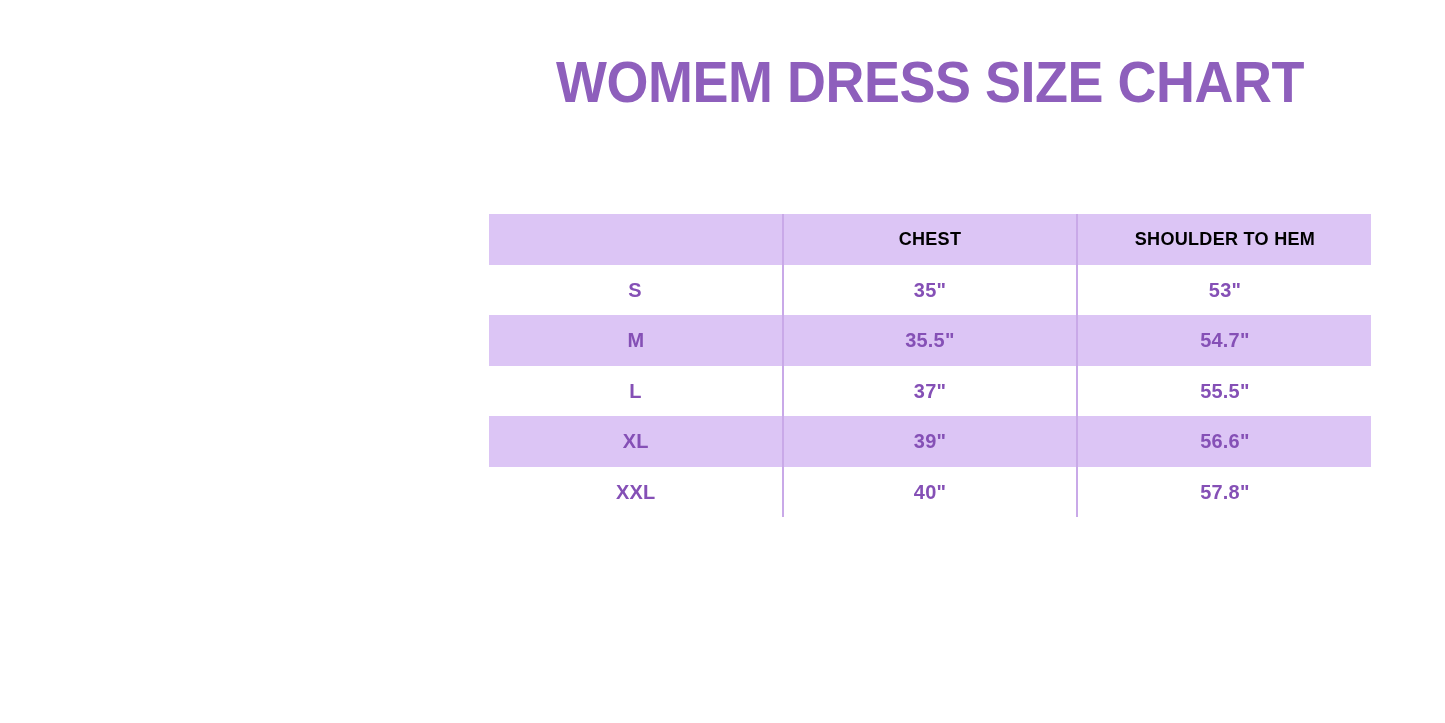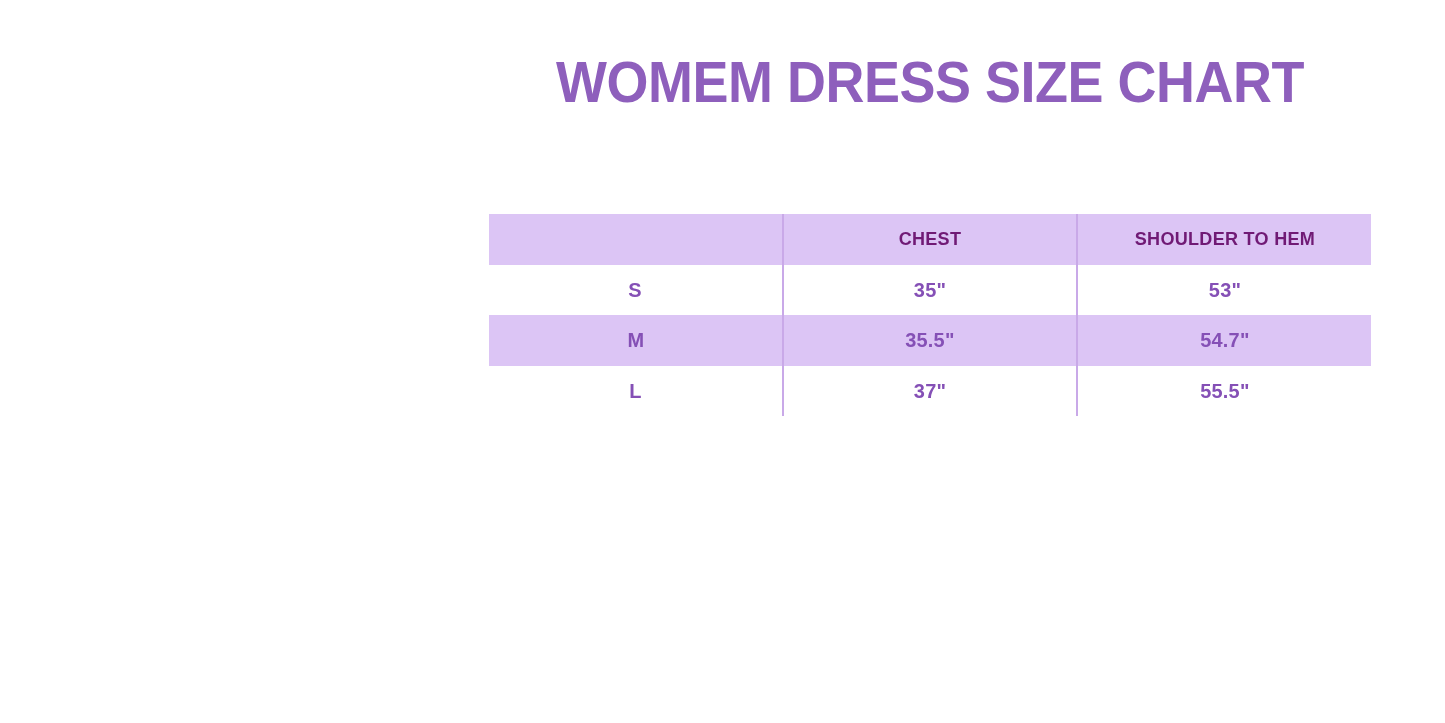--- a/index.html
+++ b/index.html
@@ -74,21 +74,21 @@
   
   #size-table td.sep,
   #size-table th.sep {
     border-left: 2px solid #c9a9e8;
   }
 
   
   #size-table thead th {
     font-size: 19px;
     letter-spacing: 0.3px;
-    color: #701a75;
+    color: #000000;
     text-transform: uppercase;
   }
   #size-table thead th .hdr-txt {
     display: inline-block;
     transform: scaleX(0.95);
   }
 
   
   #size-table tbody td {
     font-size: 21px;
@@ -161,19 +161,41 @@
           <span class="cell-txt">L</span>
         </td>
         <td class="sep">
           <span class="cell-txt">37"</span>
         </td>
         <td class="sep">
           <span class="cell-txt">55.5"</span>
         </td>
       </tr>
 
-
+      <tr class="row-tint">
+        <td class="size-cell">
+          <span class="cell-txt">XL</span>
+        </td>
+        <td class="sep">
+          <span class="cell-txt">39"</span>
+        </td>
+        <td class="sep">
+          <span class="cell-txt">56.6"</span>
+        </td>
+      </tr>
+
+      <tr class="row-plain">
+        <td class="size-cell">
+          <span class="cell-txt">XXL</span>
+        </td>
+        <td class="sep">
+          <span class="cell-txt">40"</span>
+        </td>
+        <td class="sep">
+          <span class="cell-txt">57.8"</span>
+        </td>
+      </tr>
 
 
     </tbody>
   </table>
 
 </div>
 
 </body></html>

